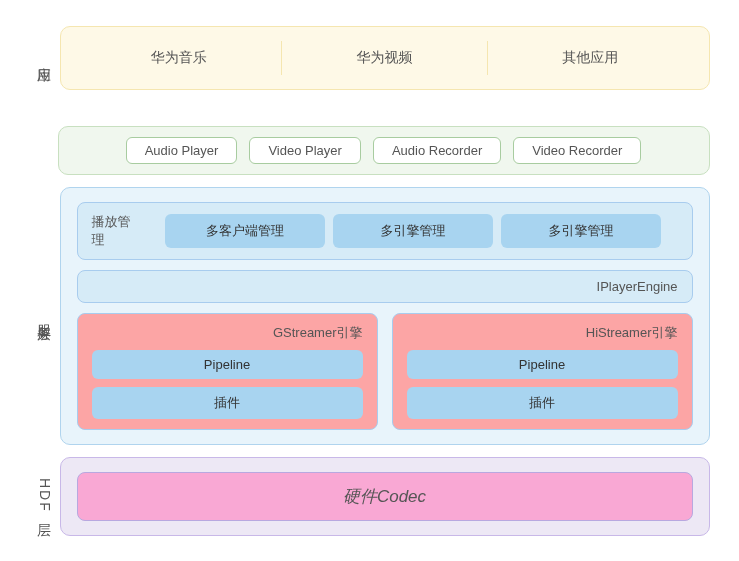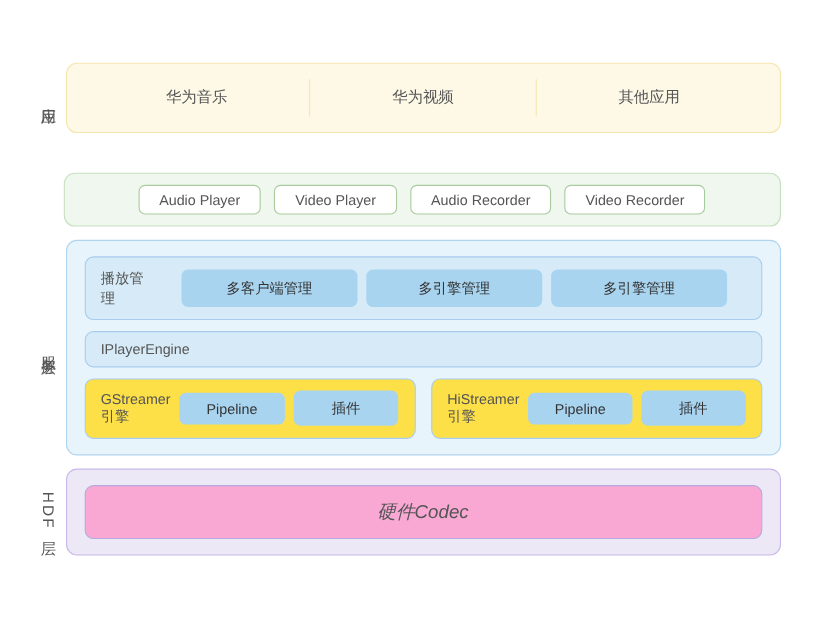--- a/index.html
+++ b/index.html
@@ -130,39 +130,39 @@
       color: #333;
       text-align: center;
     }
 
     
     .iplayerengine-row {
       background: #d6ebf7;
       border: 1.5px solid #a8ccee;
       border-radius: 8px;
       padding: 8px 14px;
-      text-align: left;
+      text-align: right;
       font-size: 13px;
       color: #555;
     }
 
     
     .engines-row {
       display: flex;
       gap: 14px;
     }
     .engine-block {
       flex: 1;
-      background: #fde047;
+      background: #fca5a5;
       border: 1.5px solid #a8ccee;
       border-radius: 8px;
       padding: 10px 14px;
       display: flex;
-      flex-direction: row;
-      align-items: center;
+      flex-direction: column;
+      align-items: flex-end;
       gap: 8px;
     }
     .engine-title {
       font-size: 13px;
       color: #555;
     }
     .engine-sub-btn {
       width: 100%;
       background: #a8d4f0;
       border: none;

